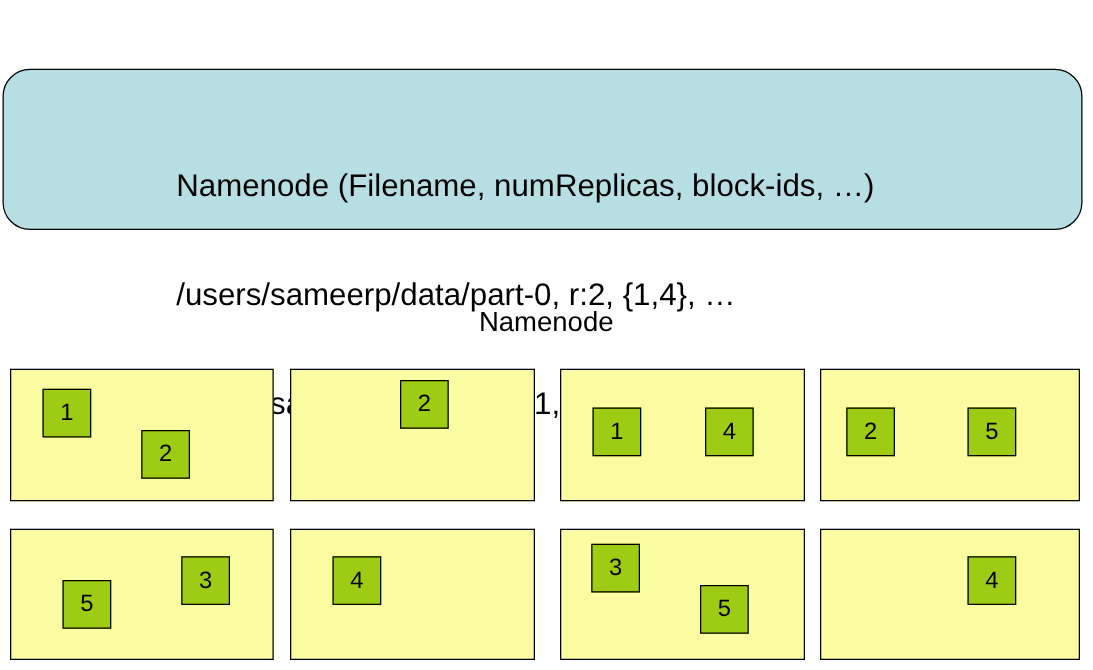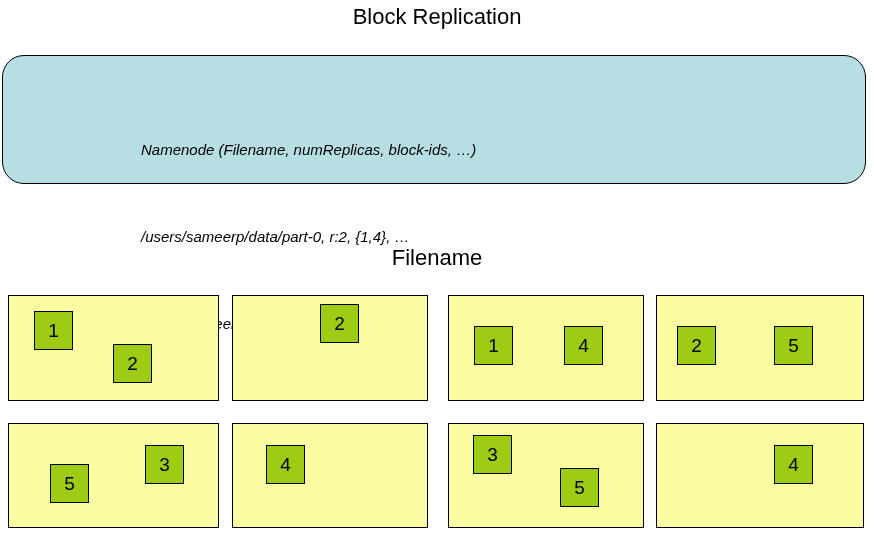--- a/index.html
+++ b/index.html
@@ -43,24 +43,23 @@
     box-sizing: border-box;
     background: #b7dee3;
     border: 1.6px solid #000000;
     border-radius: 22px;
   }
   #namenode-text {
     position: absolute;
     left: 138px;
     top: 21px;
     color: #000000;
-    font-size: 15px;
+    font-size: 25px;
     line-height: 29px;
     white-space: pre;
-    font-style: italic;
   }
   #namenode-text .nn-line { display: block; }
 
   
   .datanode {
     position: absolute;
     box-sizing: border-box;
     background: #fbfba2;
     border: 1.5px solid #000000;
   }
@@ -77,31 +76,30 @@
     color: #000000;
     font-size: 19px;
     line-height: 19px;
   }
 </style>
 </head>
 <body>
 
 <div id="canvas">
 
-  <div class="title" id="page-title">Block Replication</div>
 
   <div id="namenode-box">
     <div id="namenode-text">
       <span class="nn-line">Namenode (Filename, numReplicas, block-ids, …)</span>
       <span class="nn-line">/users/sameerp/data/part-0, r:2, {1,4}, …</span>
       <span class="nn-line">/users/sameerp/data/part-1, r:3, {2,4,5}, …</span>
     </div>
   </div>
 
-  <div class="title" id="datanodes-title">Filename</div>
+  <div class="title" id="datanodes-title">Namenode</div>
 
   <div id="datanodes-layer">
       <div class="datanode" style="left: 8px; top: 295px; width: 211px; height: 106px; background: rgb(251, 251, 162); border-color: rgb(0, 0, 0);">
         <div class="block" style="left: 25px; top: 15px; width: 39px; height: 39px; background: rgb(158, 203, 19); border-color: rgb(0, 0, 0);">1</div>
         <div class="block" style="left: 104px; top: 48px; width: 39px; height: 39px; background: rgb(158, 203, 19); border-color: rgb(0, 0, 0);">2</div>
       </div>
       <div class="datanode" style="left: 232px; top: 295px; width: 196px; height: 106px; background: rgb(251, 251, 162); border-color: rgb(0, 0, 0);">
         <div class="block" style="left: 87px; top: 8px; width: 39px; height: 39px; background: rgb(158, 203, 19); border-color: rgb(0, 0, 0);">2</div>
       </div>
       <div class="datanode" style="left: 448px; top: 295px; width: 196px; height: 106px; background: rgb(251, 251, 162); border-color: rgb(0, 0, 0);">

